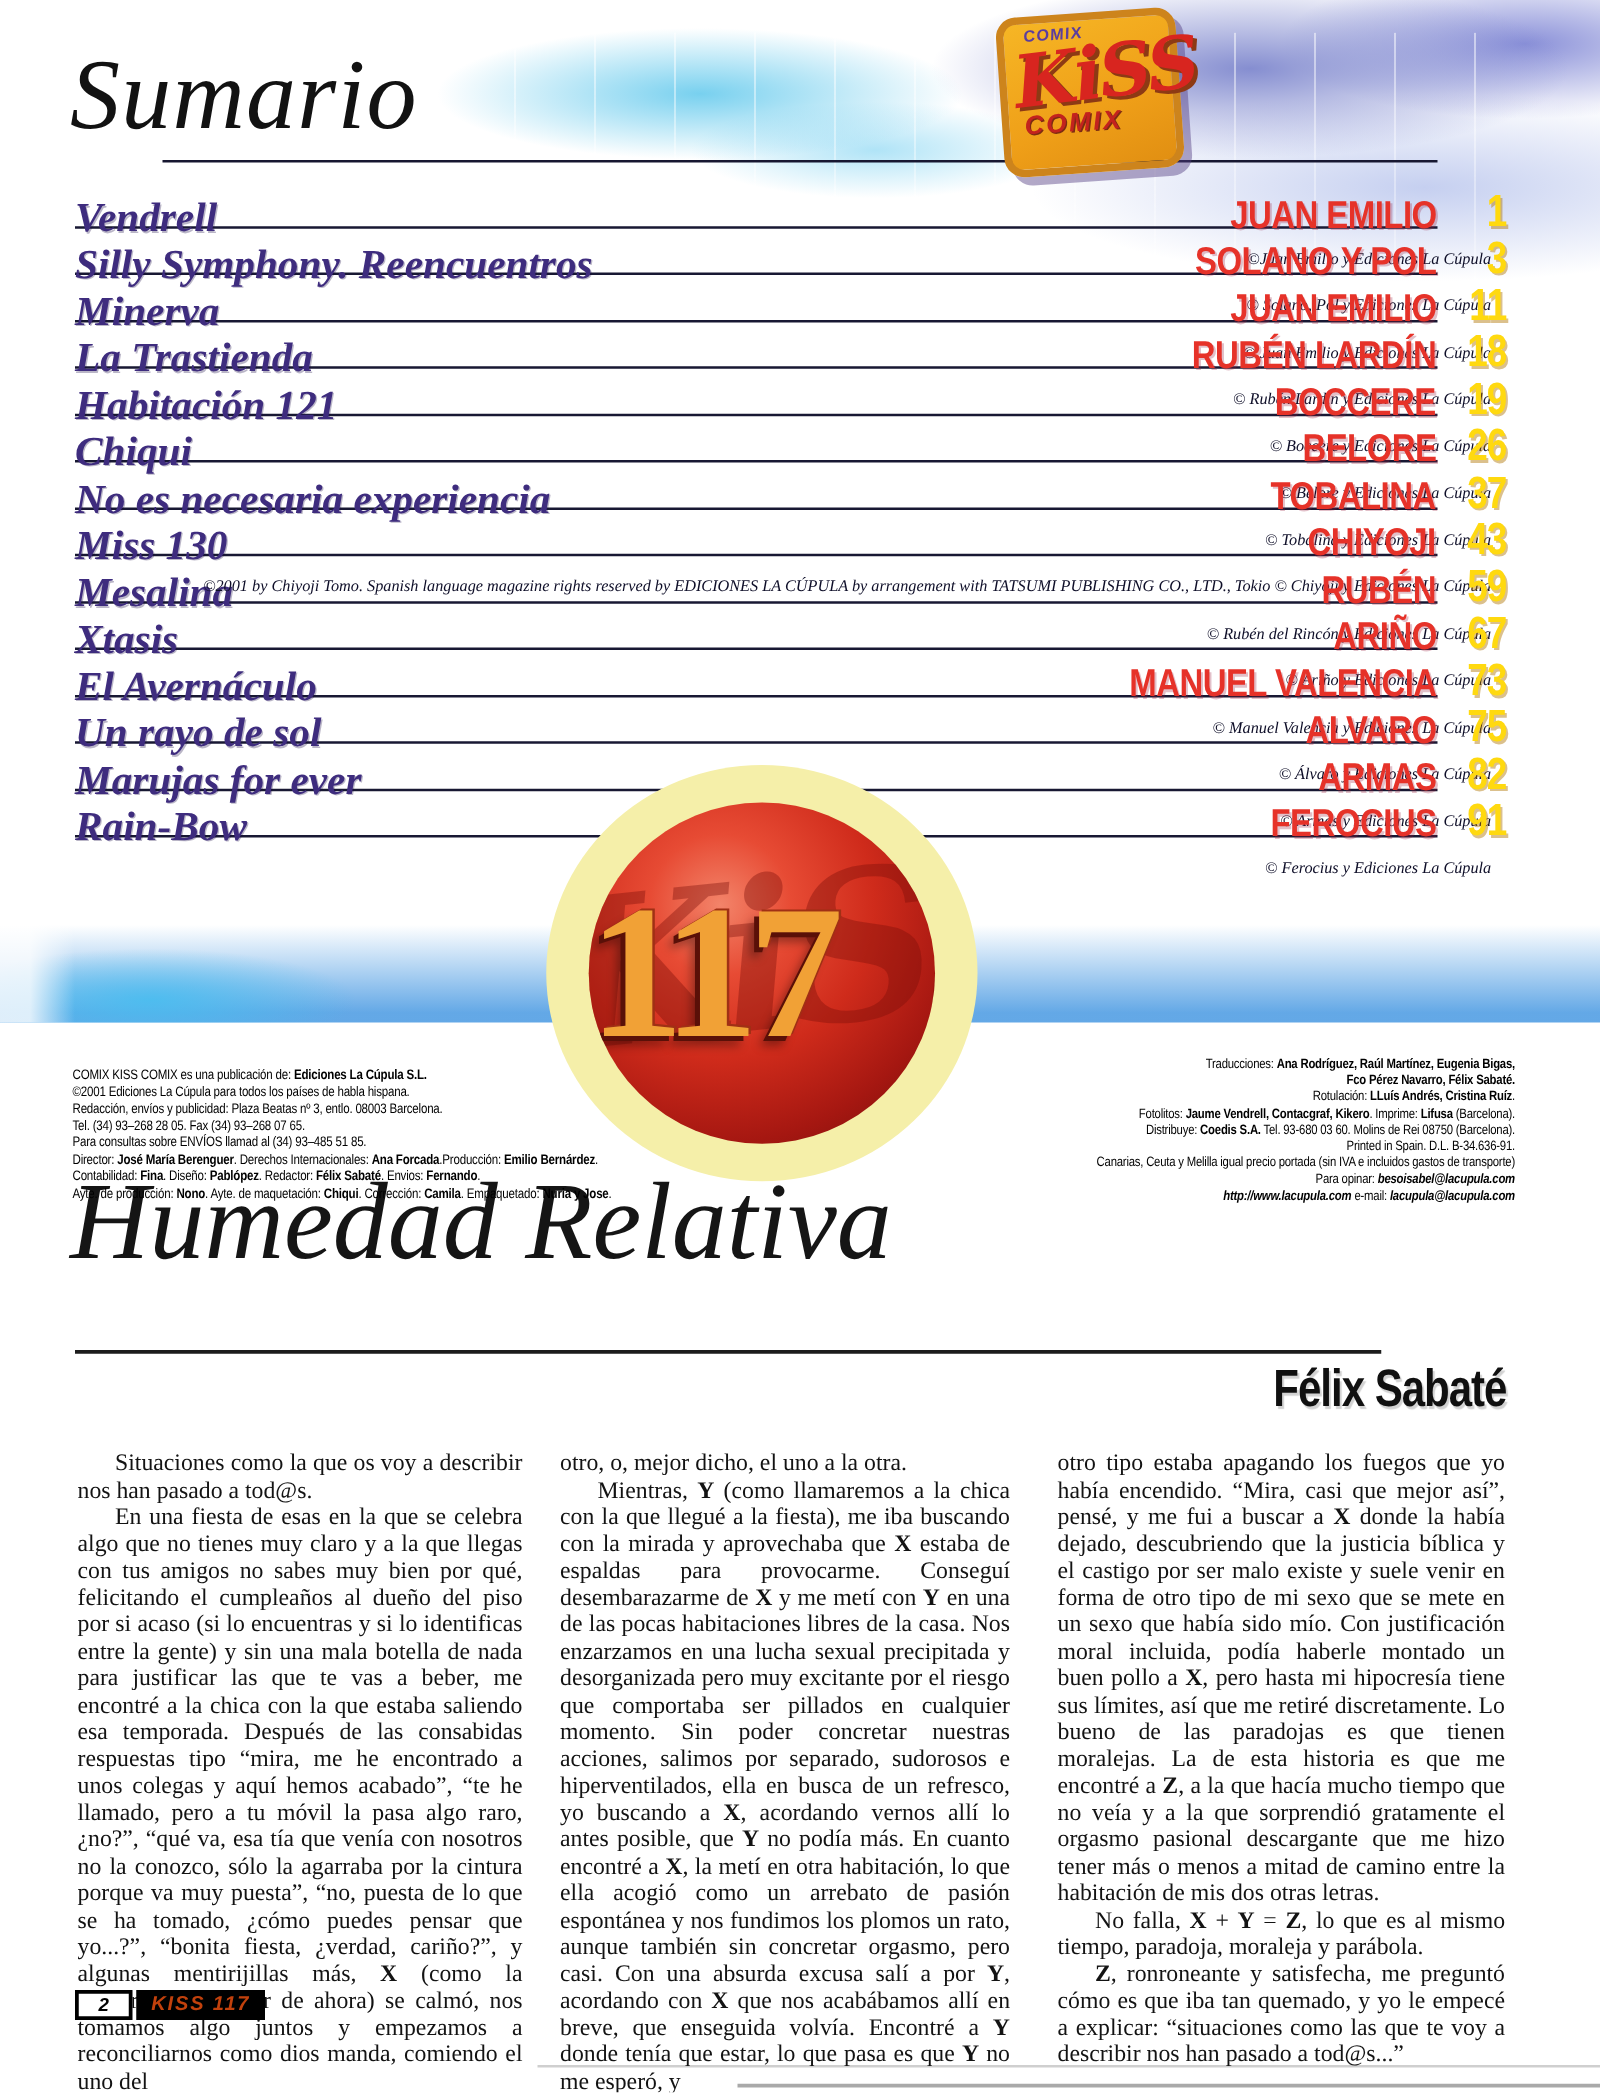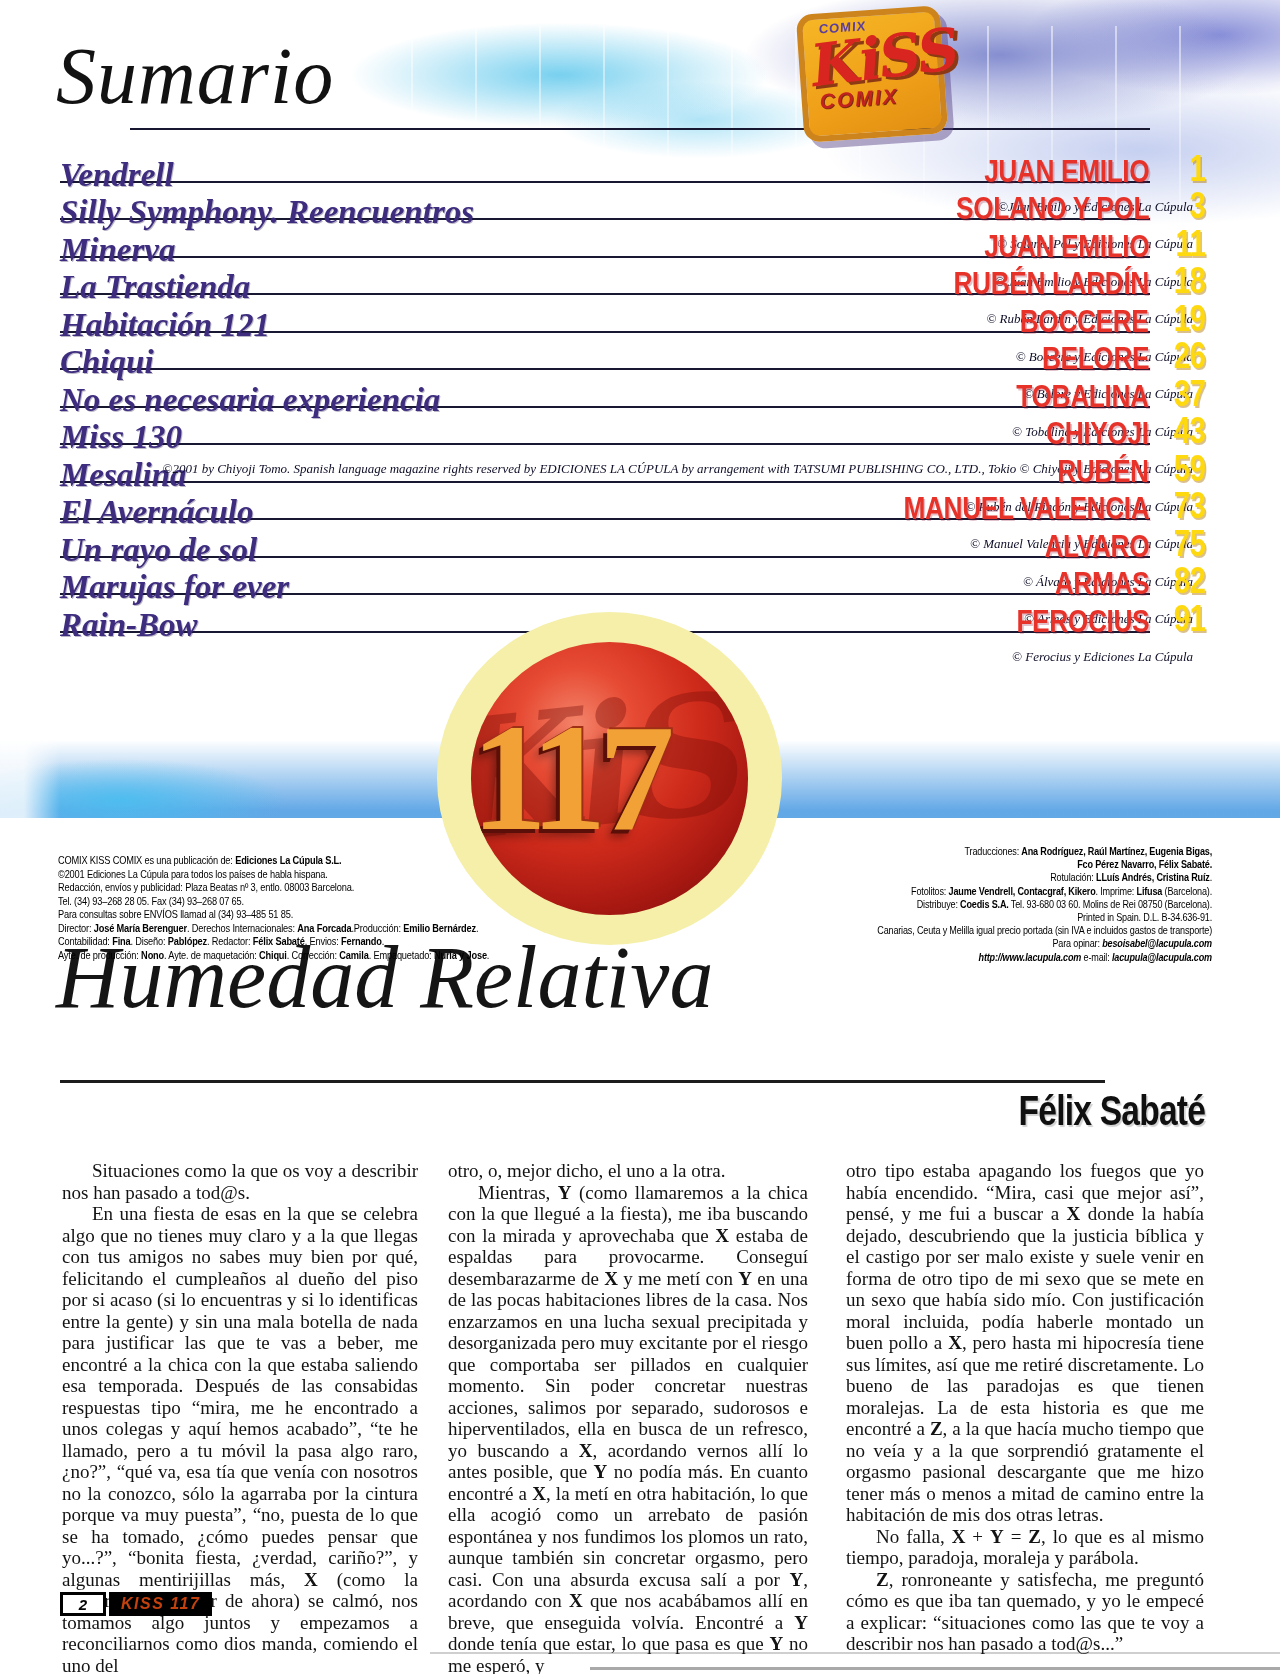--- a/index.html
+++ b/index.html
@@ -216,20 +216,29 @@
       <div class="toc-rule"></div>
       <div class="toc-title">Mesalina</div>
       <div class="toc-right">
         <span class="toc-author">RUBÉN</span>
         <span class="toc-page">59</span>
       </div>
       <div class="toc-copy">©  Rubén del Rincón y Ediciones La Cúpula</div>
     </div>
       <div class="toc-row">
       <div class="toc-rule"></div>
+      <div class="toc-title">Xtasis</div>
+      <div class="toc-right">
+        <span class="toc-author">ARIÑO</span>
+        <span class="toc-page">67</span>
+      </div>
+      <div class="toc-copy">© Ariño y Ediciones La Cúpula</div>
+    </div>
+      <div class="toc-row">
+      <div class="toc-rule"></div>
       <div class="toc-title">El Avernáculo</div>
       <div class="toc-right">
         <span class="toc-author">MANUEL VALENCIA</span>
         <span class="toc-page">73</span>
       </div>
       <div class="toc-copy">© Manuel Valencia y Ediciones La Cúpula</div>
     </div>
       <div class="toc-row">
       <div class="toc-rule"></div>
       <div class="toc-title">Un rayo de sol</div>

